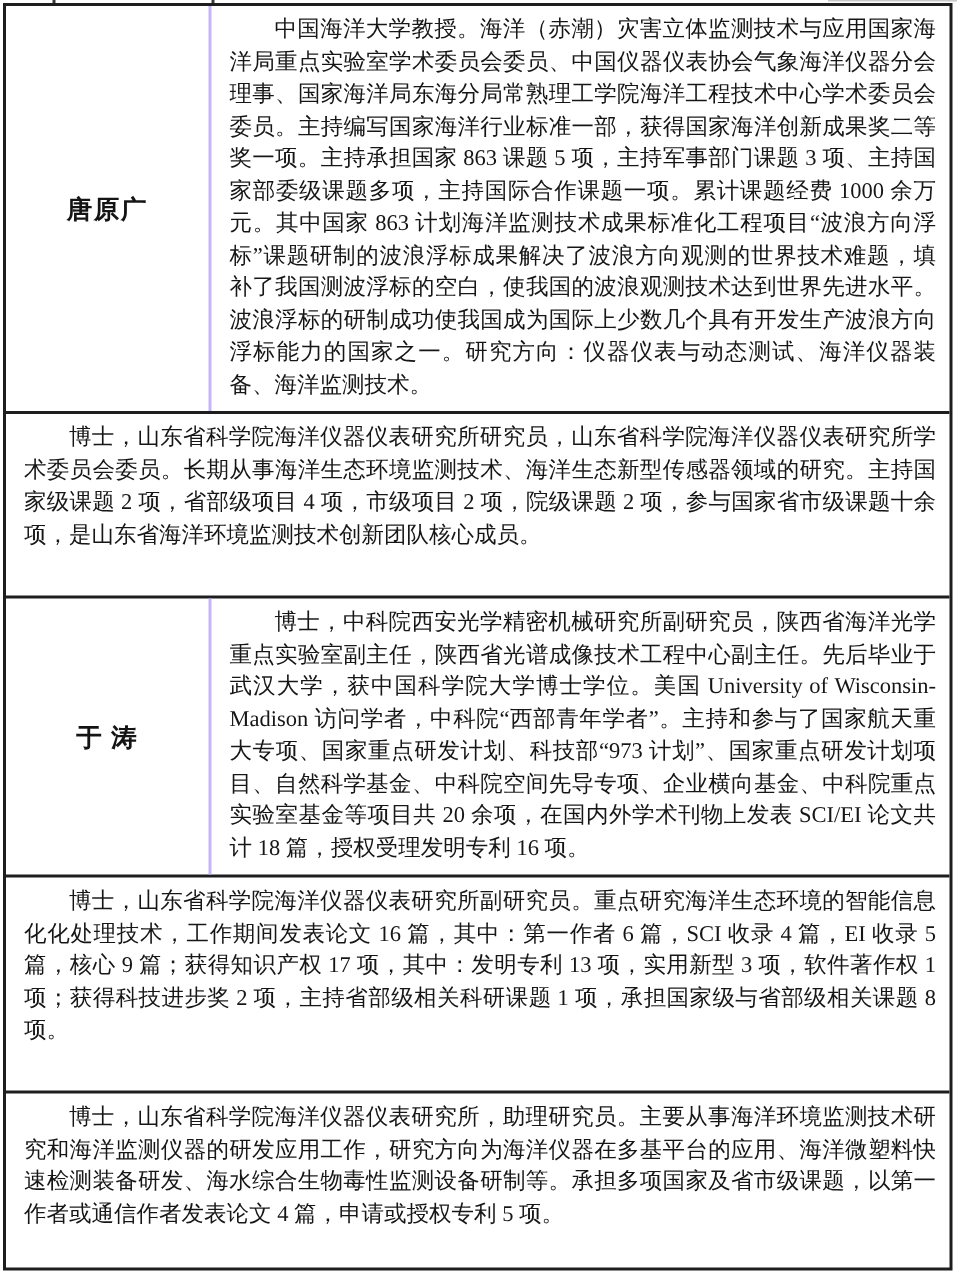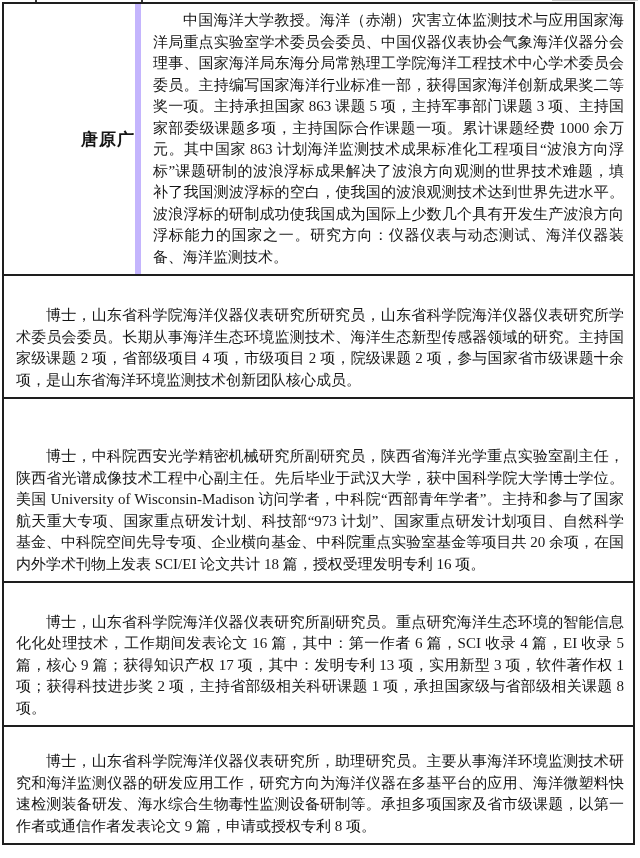--- a/index.html
+++ b/index.html
@@ -44,37 +44,37 @@
   }
   .row:first-child { border-top: none; }
   .row-1 { min-height: 262px; }
   .row-2 { min-height: 123px; }
   .row-3 { min-height: 184px; }
   .row-4 { min-height: 144px; }
   .row-5 { min-height: 118px; }
   .name-cell {
     flex: 0 0 137px;
     width: 137px;
-    border-right: 6px solid #c4b5fd;
+    border-right: 2px solid #c4b5fd;
     box-sizing: border-box;
     display: flex;
     align-items: center;
-    justify-content: flex-end;
+    justify-content: center;
     font-weight: bold;
     font-size: 17px;
     letter-spacing: 1px;
     color: #141414;
     white-space: pre;
   }
   .bio-cell {
     flex: 1 1 auto;
     box-sizing: border-box;
     padding: 6px 9px 6px 12px;
     display: flex;
-    align-items: flex-end;
+    align-items: flex-start;
   }
   .bio-text {
     margin: 0;
     font-size: 15px;
     line-height: 21.5px;
     text-align: justify;
     text-indent: 2em;
     color: #161616;
     width: 100%;
   }
@@ -99,31 +99,34 @@
       </div>
     </div>
 
     <div class="row row-2">
       <div class="bio-cell">
         <p class="bio-text">博士，山东省科学院海洋仪器仪表研究所研究员，山东省科学院海洋仪器仪表研究所学术委员会委员。长期从事海洋生态环境监测技术、海洋生态新型传感器领域的研究。主持国家级课题 2 项，省部级项目 4 项，市级项目 2 项，院级课题 2 项，参与国家省市级课题十余项，是山东省海洋环境监测技术创新团队核心成员。</p>
       </div>
     </div>
 
     <div class="row row-3">
+      <div class="name-cell">
+        <span>于 涛</span>
+      </div>
       <div class="bio-cell">
         <p class="bio-text">博士，中科院西安光学精密机械研究所副研究员，陕西省海洋光学重点实验室副主任，陕西省光谱成像技术工程中心副主任。先后毕业于武汉大学，获中国科学院大学博士学位。美国 University of Wisconsin-Madison 访问学者，中科院“西部青年学者”。主持和参与了国家航天重大专项、国家重点研发计划、科技部“973 计划”、国家重点研发计划项目、自然科学基金、中科院空间先导专项、企业横向基金、中科院重点实验室基金等项目共 20 余项，在国内外学术刊物上发表 SCI/EI 论文共计 18 篇，授权受理发明专利 16 项。</p>
       </div>
     </div>
 
     <div class="row row-4">
       <div class="bio-cell">
         <p class="bio-text">博士，山东省科学院海洋仪器仪表研究所副研究员。重点研究海洋生态环境的智能信息化化处理技术，工作期间发表论文 16 篇，其中：第一作者 6 篇，SCI 收录 4 篇，EI 收录 5 篇，核心 9 篇；获得知识产权 17 项，其中：发明专利 13 项，实用新型 3 项，软件著作权 1 项；获得科技进步奖 2 项，主持省部级相关科研课题 1 项，承担国家级与省部级相关课题 8 项。</p>
       </div>
     </div>
 
     <div class="row row-5">
       <div class="bio-cell">
-        <p class="bio-text">博士，山东省科学院海洋仪器仪表研究所，助理研究员。主要从事海洋环境监测技术研究和海洋监测仪器的研发应用工作，研究方向为海洋仪器在多基平台的应用、海洋微塑料快速检测装备研发、海水综合生物毒性监测设备研制等。承担多项国家及省市级课题，以第一作者或通信作者发表论文 9 篇，申请或授权专利 8 项。</p>
+        <p class="bio-text">博士，山东省科学院海洋仪器仪表研究所，助理研究员。主要从事海洋环境监测技术研究和海洋监测仪器的研发应用工作，研究方向为海洋仪器在多基平台的应用、海洋微塑料快速检测装备研发、海水综合生物毒性监测设备研制等。承担多项国家及省市级课题，以第一作者或通信作者发表论文 4 篇，申请或授权专利 5 项。</p>
       </div>
     </div>
 
   </div>
 </div>
 
 </body></html>

